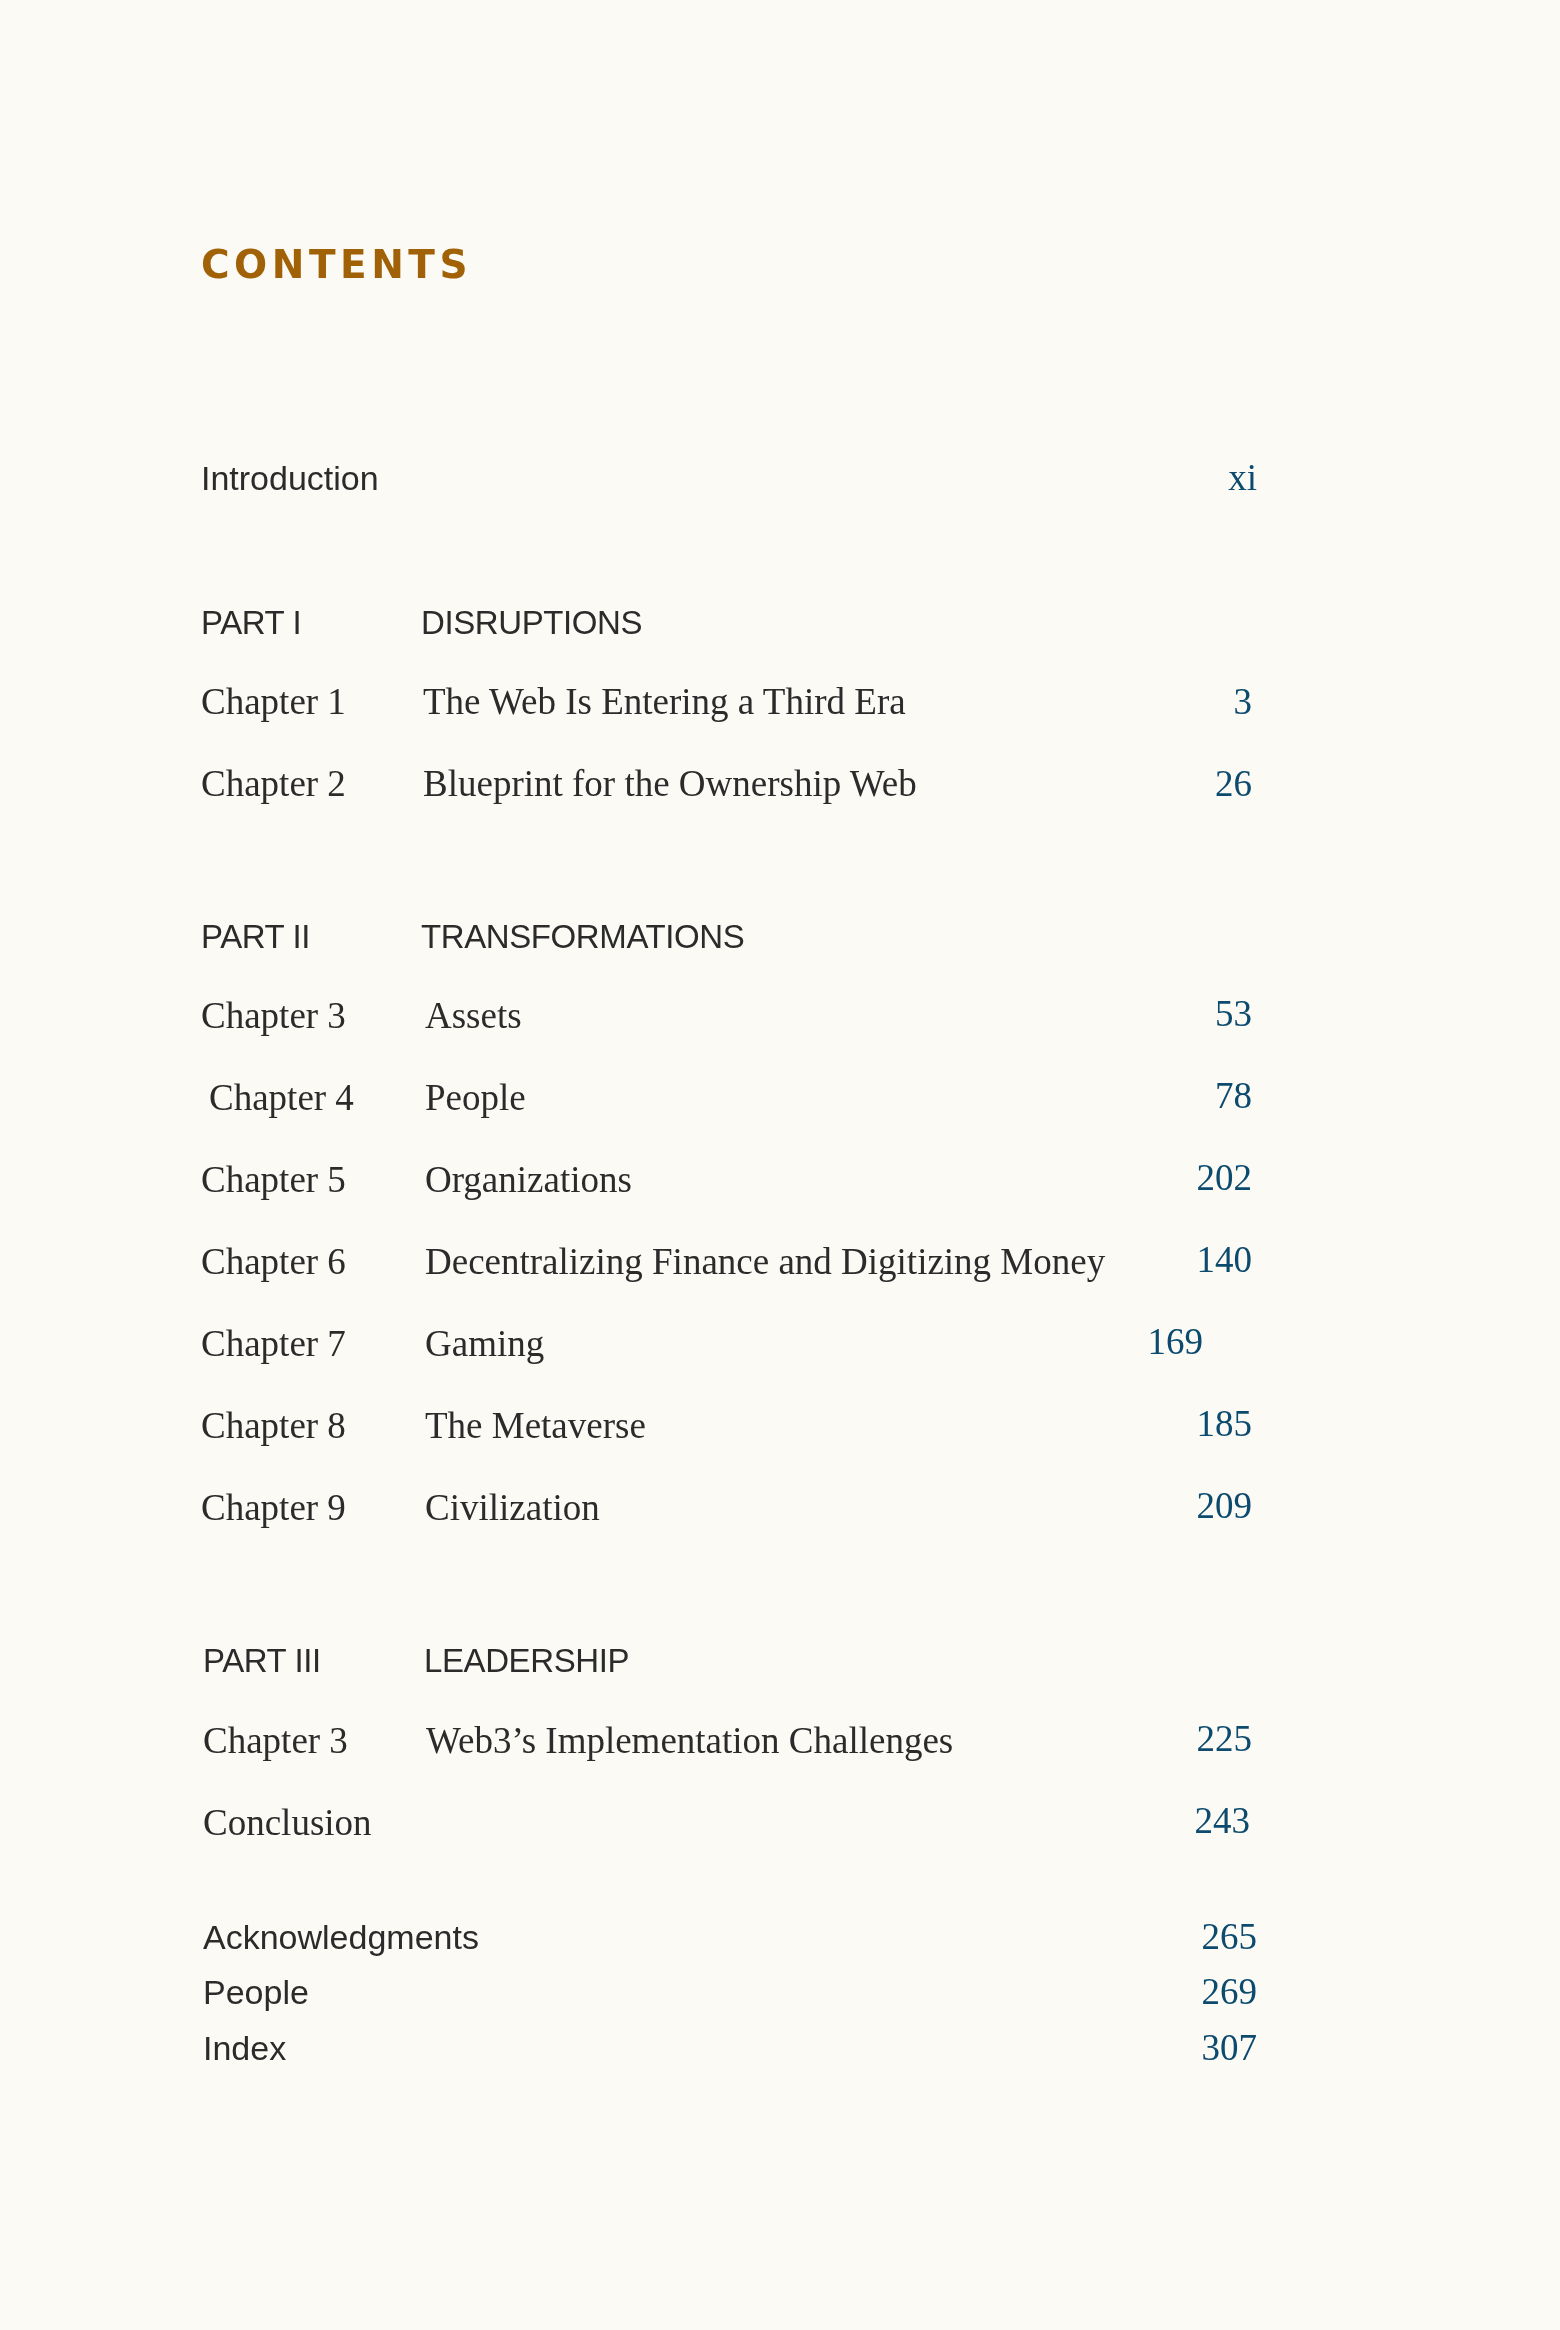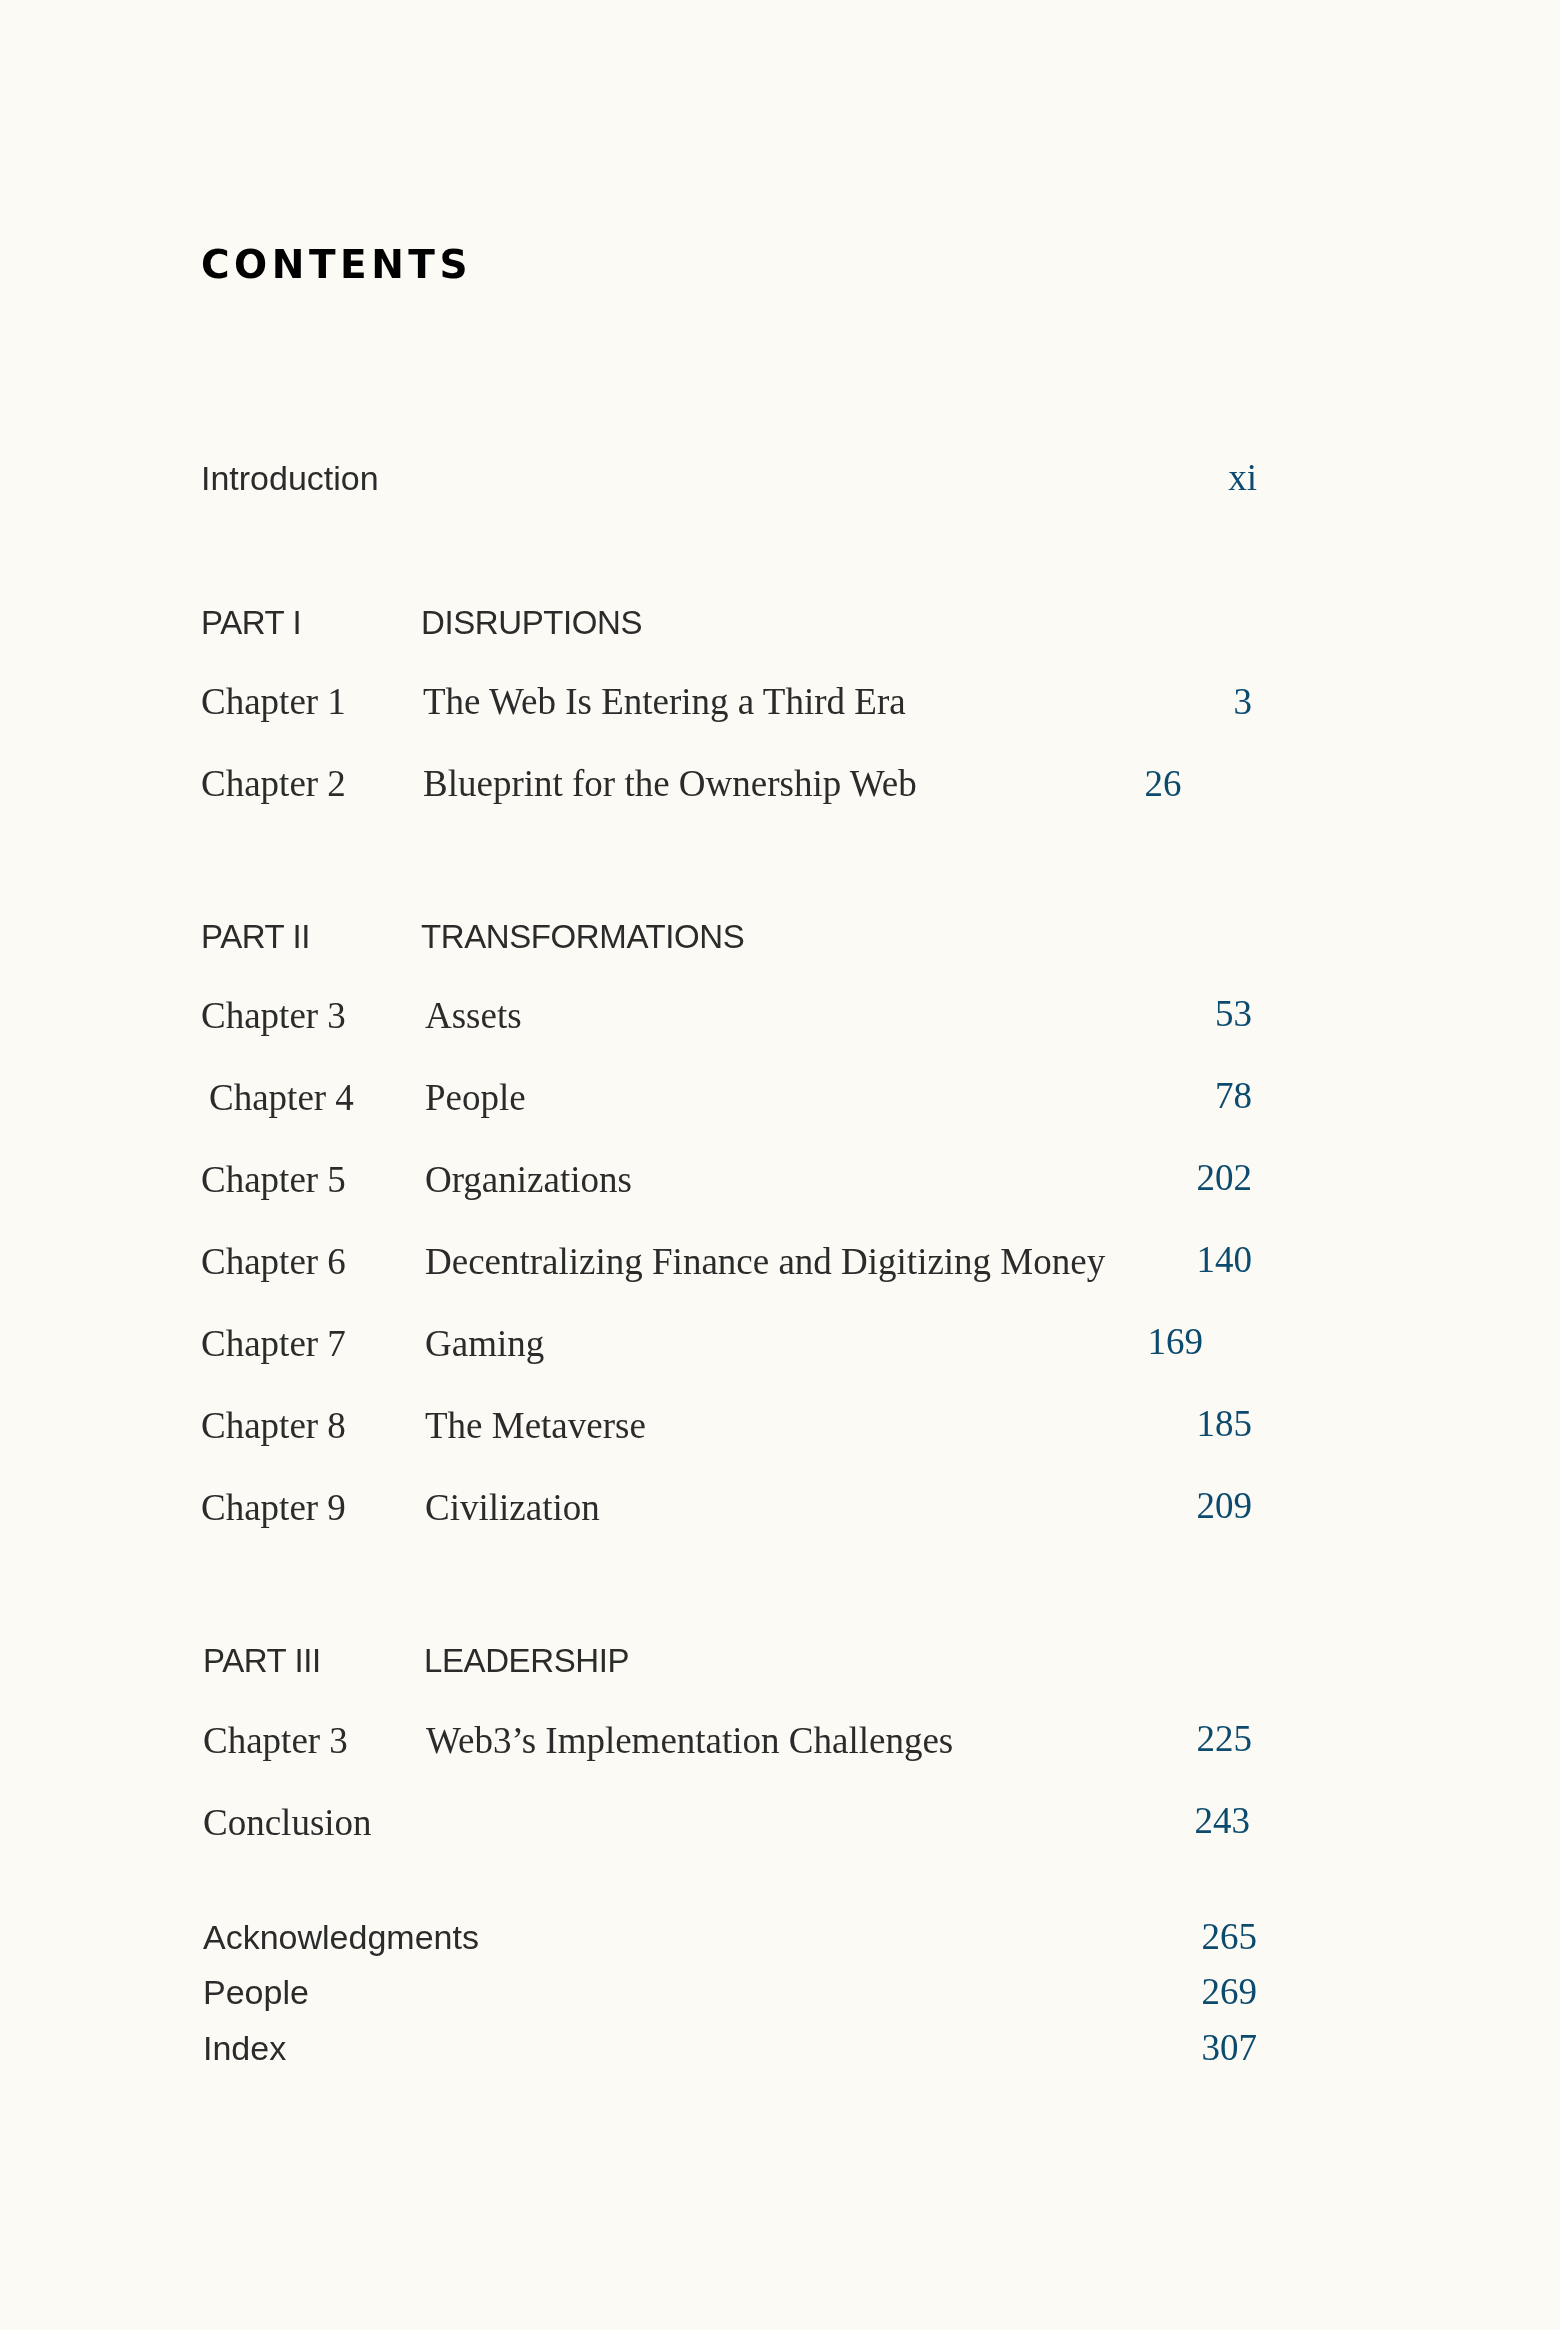--- a/index.html
+++ b/index.html
@@ -3,21 +3,21 @@
 <meta charset="utf-8">
 <style>
   html, body { margin:0; padding:0; }
   body {
     width:1561px; height:2330px; background:#fbfaf5; position:relative; overflow:hidden;
     color:#2a2a2a;
   }
   .abs { position:absolute; white-space:nowrap; }
   .heading {
     left:201px; top:242px; font-family:"DejaVu Sans", sans-serif; font-weight:bold;
-    font-size:39px; letter-spacing:4.5px; color:#000000;
+    font-size:39px; letter-spacing:4.5px; color:#a16207;
   }
   .sans { font-family:"Liberation Sans", sans-serif; font-size:34px; color:#2b2b2b; }
   .sansb { font-family:"Liberation Sans", sans-serif; font-size:33px; font-weight:normal; color:#2b2b2b; letter-spacing:-0.4px; }
   .serif { font-family:"Liberation Serif", serif; font-size:37px; color:#2b2b2b; }
   .num { font-family:"Liberation Serif", serif; font-size:37px; color:#0c4a6e; text-align:right; width:178px; }
 </style>
 </head>
 <body>
 
 <div class="abs heading">CONTENTS</div>
@@ -32,21 +32,21 @@
   <div class="abs sansb" style="left:421px;top:604px;">DISRUPTIONS</div>
 </div>
 <div>
   <div class="abs serif" style="left:201px;top:680px;">Chapter 1</div>
   <div class="abs serif" style="left:423px;top:680px;">The Web Is Entering a Third Era</div>
   <div class="abs num" style="left:1074px;top:680px;">3</div>
 </div>
 <div>
   <div class="abs serif" style="left:201px;top:762px;">Chapter 2</div>
   <div class="abs serif" style="left:423px;top:762px;">Blueprint for the Ownership Web</div>
-  <div class="abs num" style="left:1074px;top:762px;text-align:center;">26</div>
+  <div class="abs num" style="left:1074px;top:762px;">26</div>
 </div>
 
 <div>
   <div class="abs sansb" style="left:201px;top:918px;">PART II</div>
   <div class="abs sansb" style="left:421px;top:918px;">TRANSFORMATIONS</div>
 </div>
 <div>
   <div class="abs serif" style="left:201px;top:994px;">Chapter 3</div>
   <div class="abs serif" style="left:425px;top:994px;">Assets</div>
   <div class="abs num" style="left:1074px;top:992px;">53</div>

